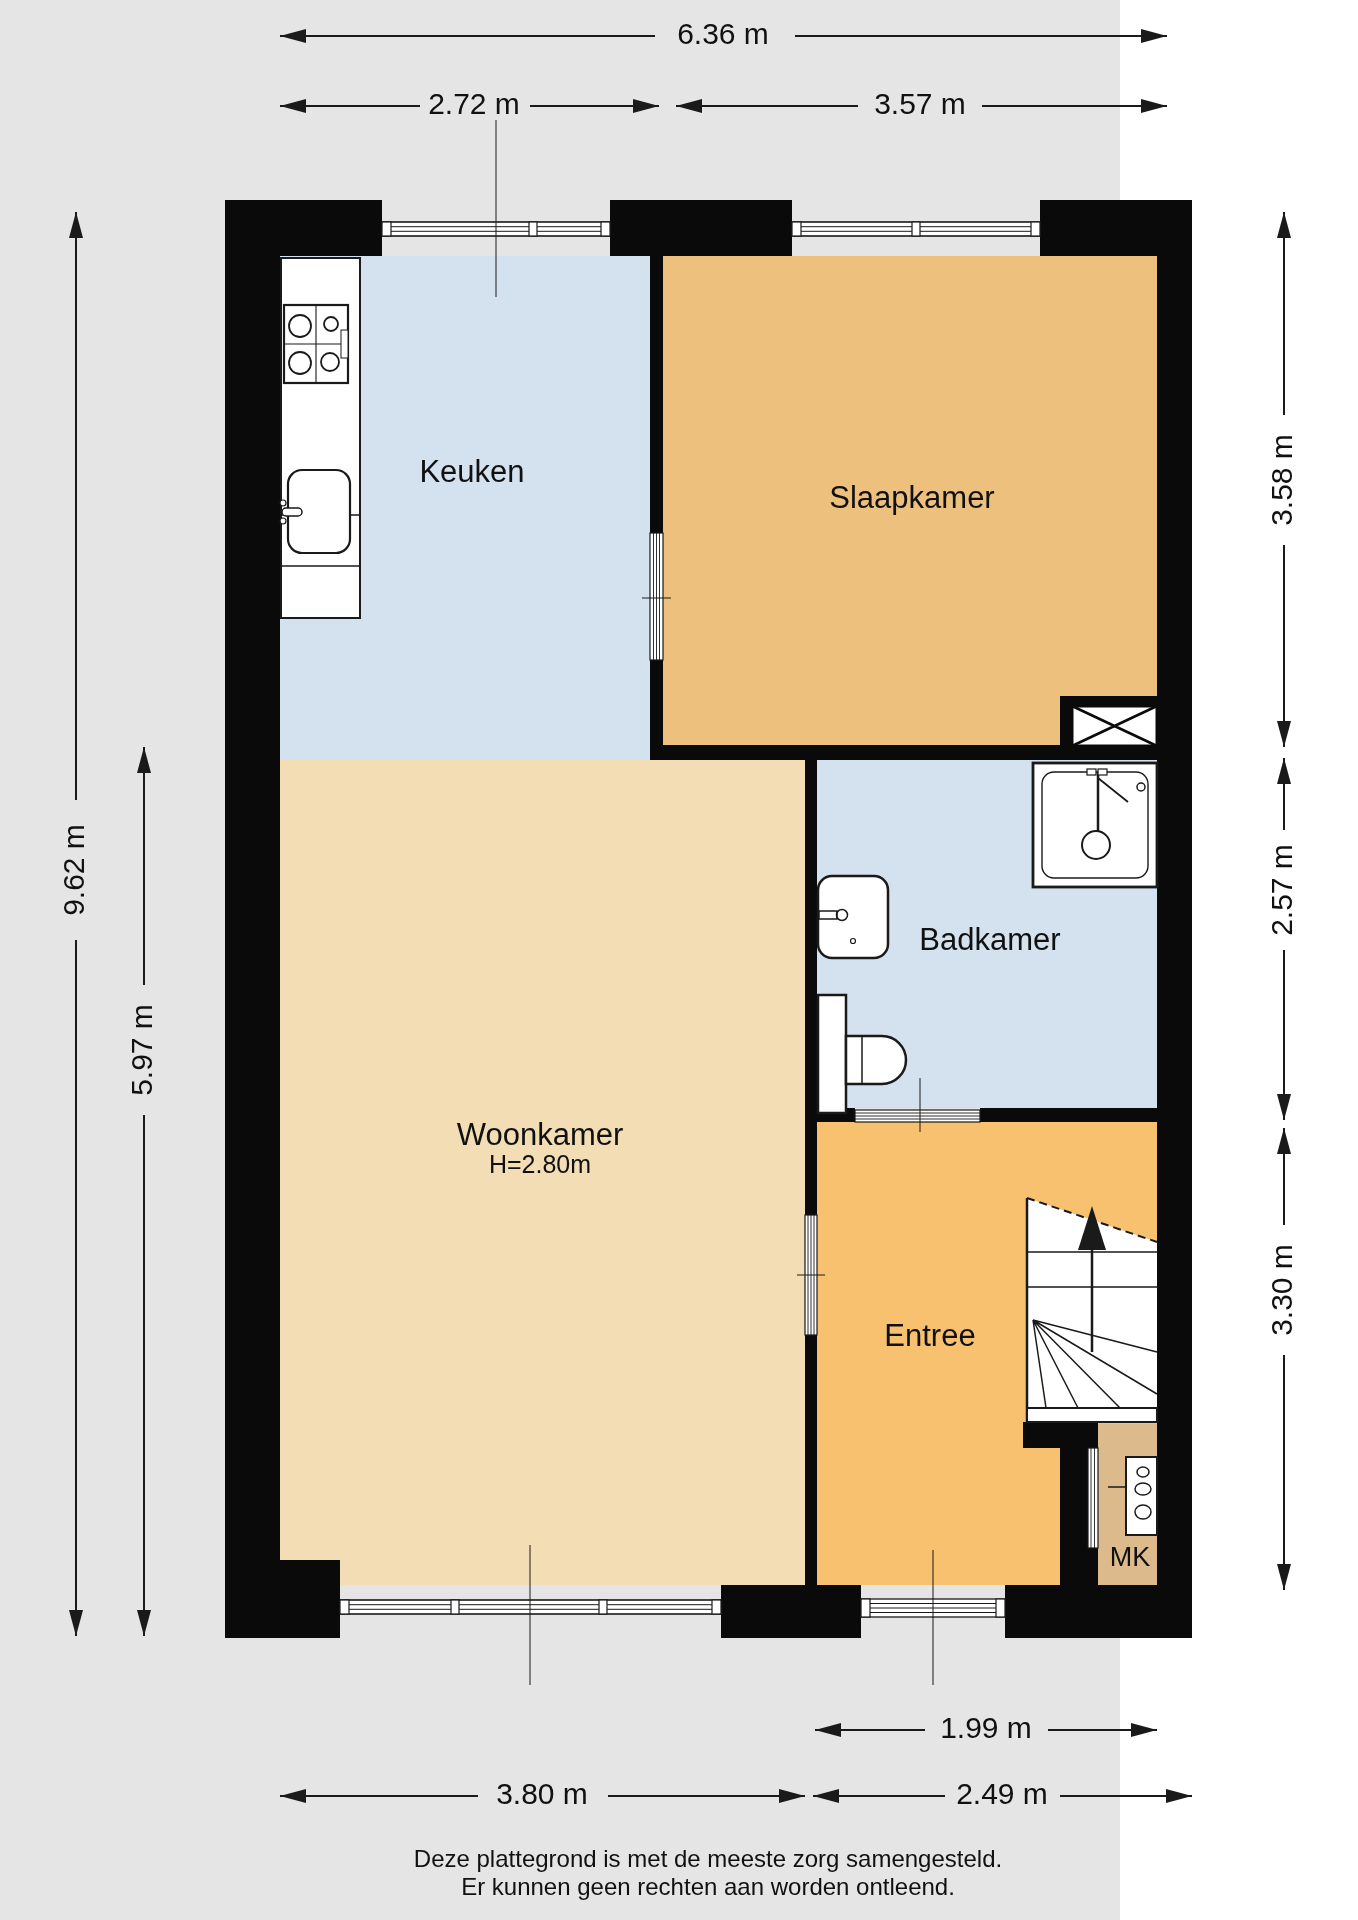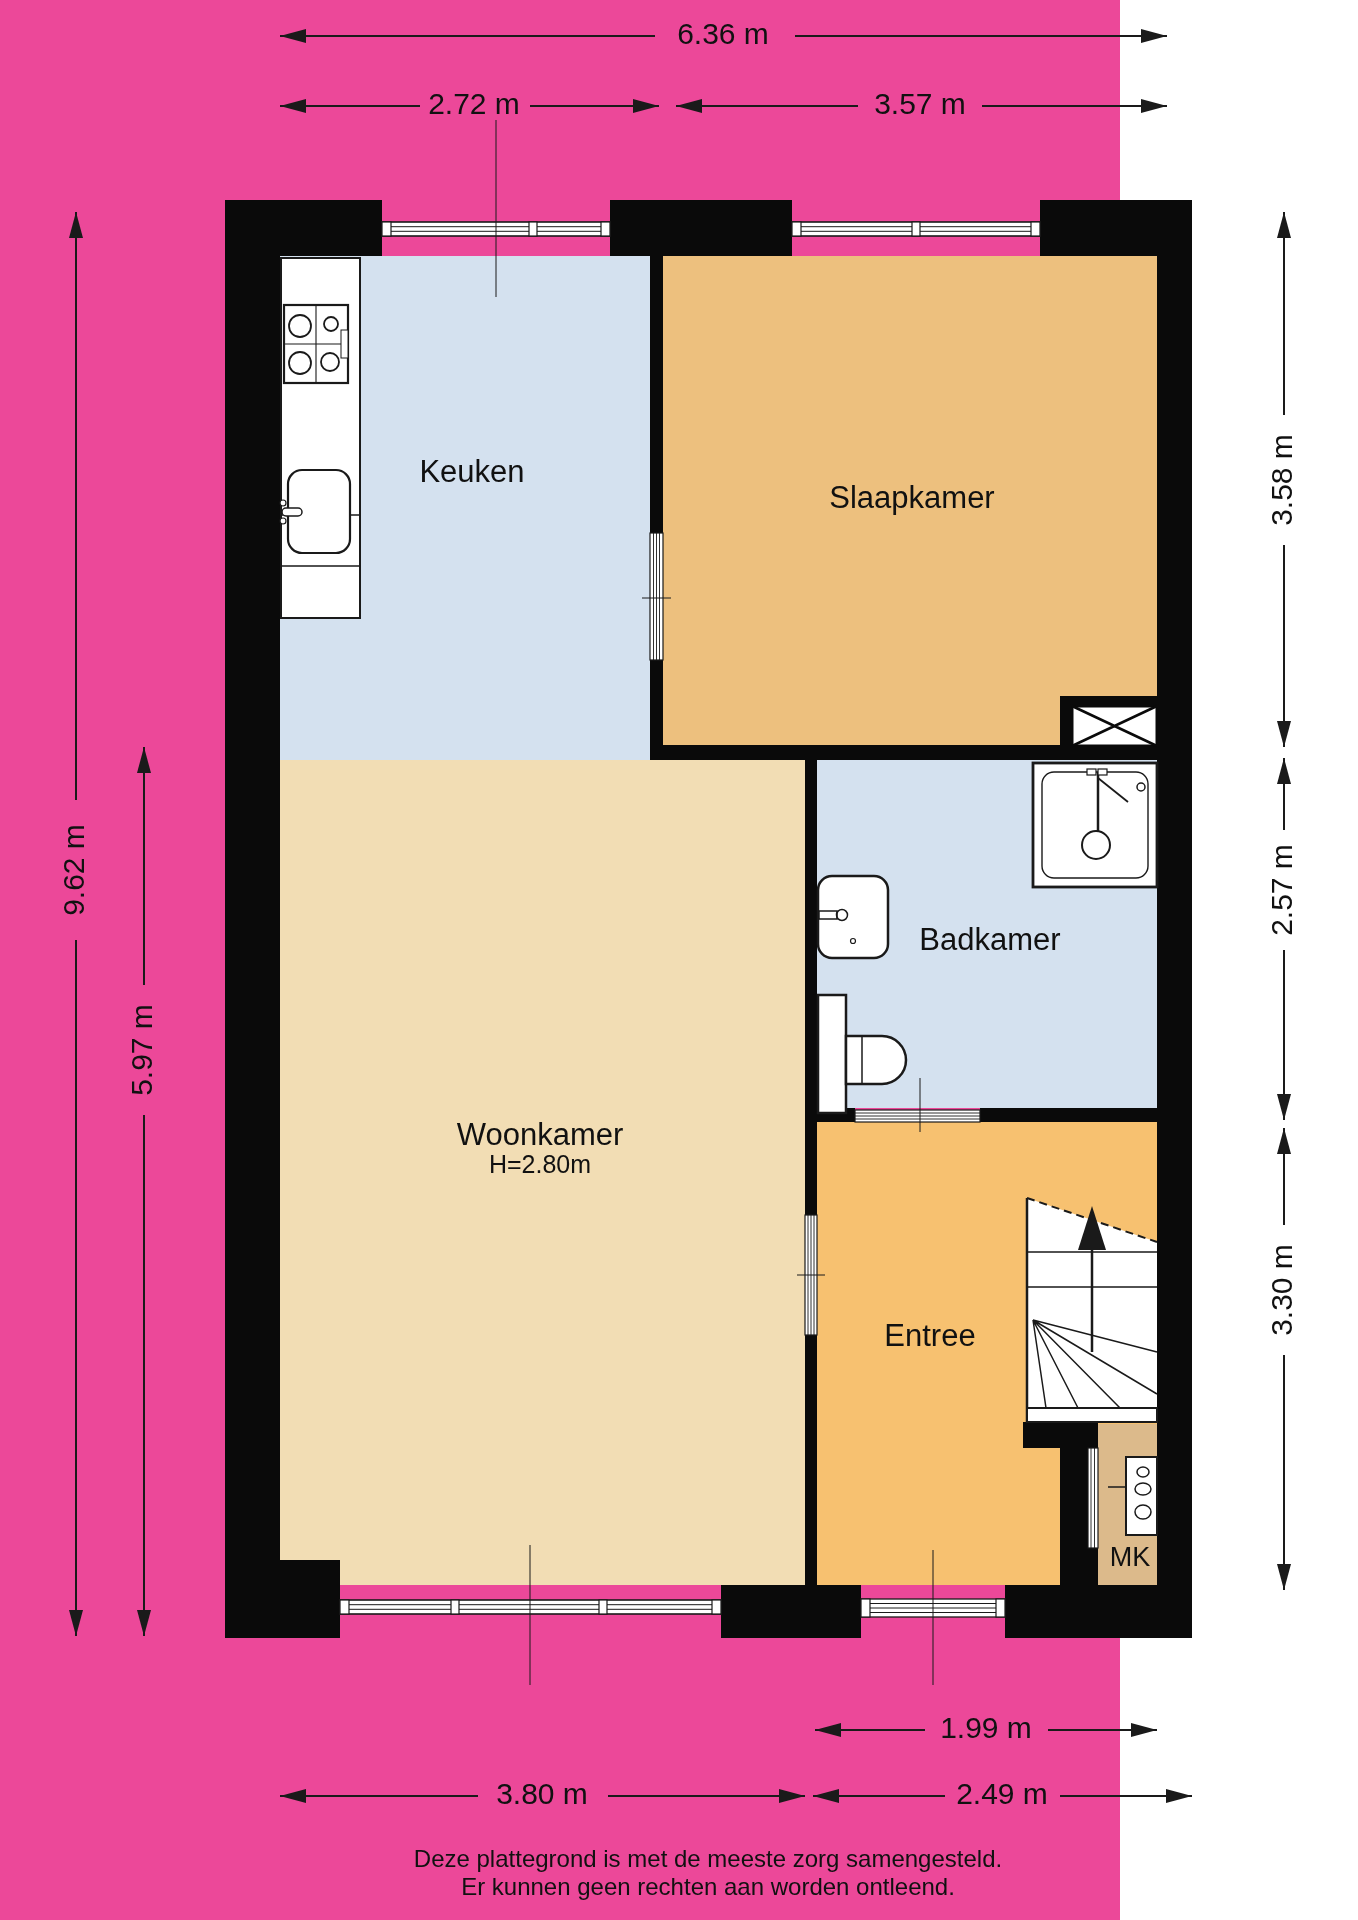--- a/index.html
+++ b/index.html
@@ -1,16 +1,16 @@
 <!DOCTYPE html>
 <html><head>
 <meta charset="utf-8">
 <style>
   html,body{margin:0;padding:0;background:#ffffff;}
-  .stage{width:1120px;height:1920px;position:relative;background:#ec4899;text-decoration:underline;}
+  .stage{width:1120px;height:1920px;position:relative;background:#e5e5e5;text-decoration:underline;}
   svg text{font-family:"Liberation Sans","DejaVu Sans",sans-serif;fill:#111111;}
   .dim-text{font-size:30px;}
   .room-label{font-size:31px;}
   .room-note{font-size:25px;}
   .mk-label{font-size:27px;}
   .footer-text{font-size:24px;}
 </style>
 </head>
 <body>
 

